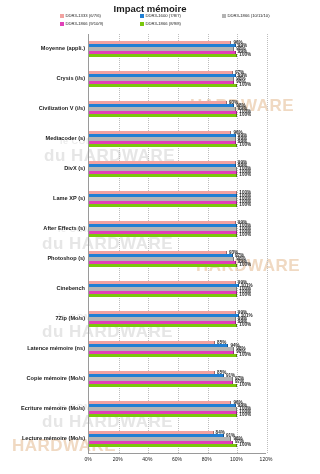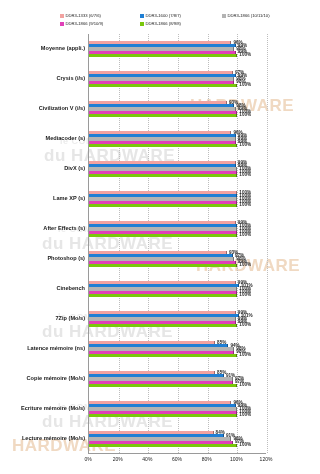--- a/index.html
+++ b/index.html
@@ -140,20 +140,21 @@
   <div class="watermark wm-small" style="left:58px; top:224px;">le COMPTOIR</div>
   <div class="watermark wm-big" style="left:42px; top:234px;">du HARDWARE</div>
   <div class="watermark wm-small" style="left:58px; top:312px;">le COMPTOIR</div>
   <div class="watermark wm-big" style="left:42px; top:322px;">du HARDWARE</div>
   <div class="watermark wm-small" style="left:58px; top:402px;">le COMPTOIR</div>
   <div class="watermark wm-big" style="left:42px; top:412px;">du HARDWARE</div>
   <div class="watermark wm-big wm-orange" style="left:190px; top:96px;">HARDWARE</div>
   <div class="watermark wm-big wm-orange" style="left:196px; top:256px;">HARDWARE</div>
   <div class="watermark wm-big wm-orange" style="left:12px; top:436px;">HARDWARE</div>
 
+  <div id="chart-title">Impact mémoire</div>
 
   <div id="legend">
       <div class="legend-item" style="left: 0px; top: 0px;">
         <span class="legend-swatch" style="background: rgb(242, 162, 160);"></span>
         <span>DDR3-1333 (6/7/6)</span>
       </div>
       <div class="legend-item" style="left: 80px; top: 0px;">
         <span class="legend-swatch" style="background: rgb(31, 127, 212);"></span>
         <span>DDR3-1600 (7/8/7)</span>
       </div>

